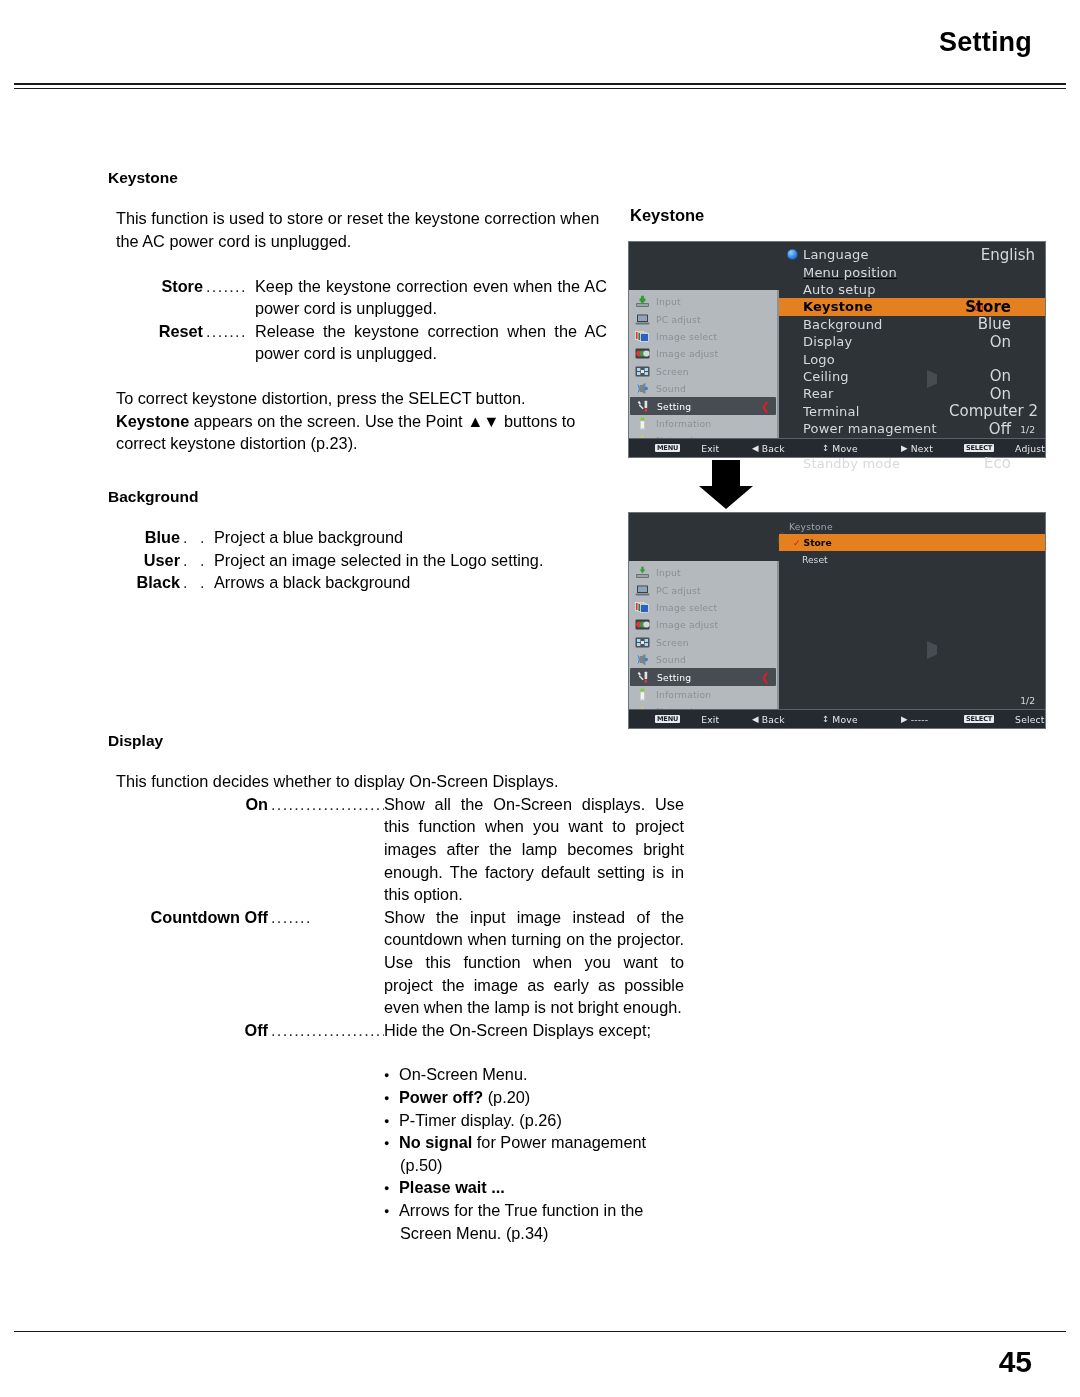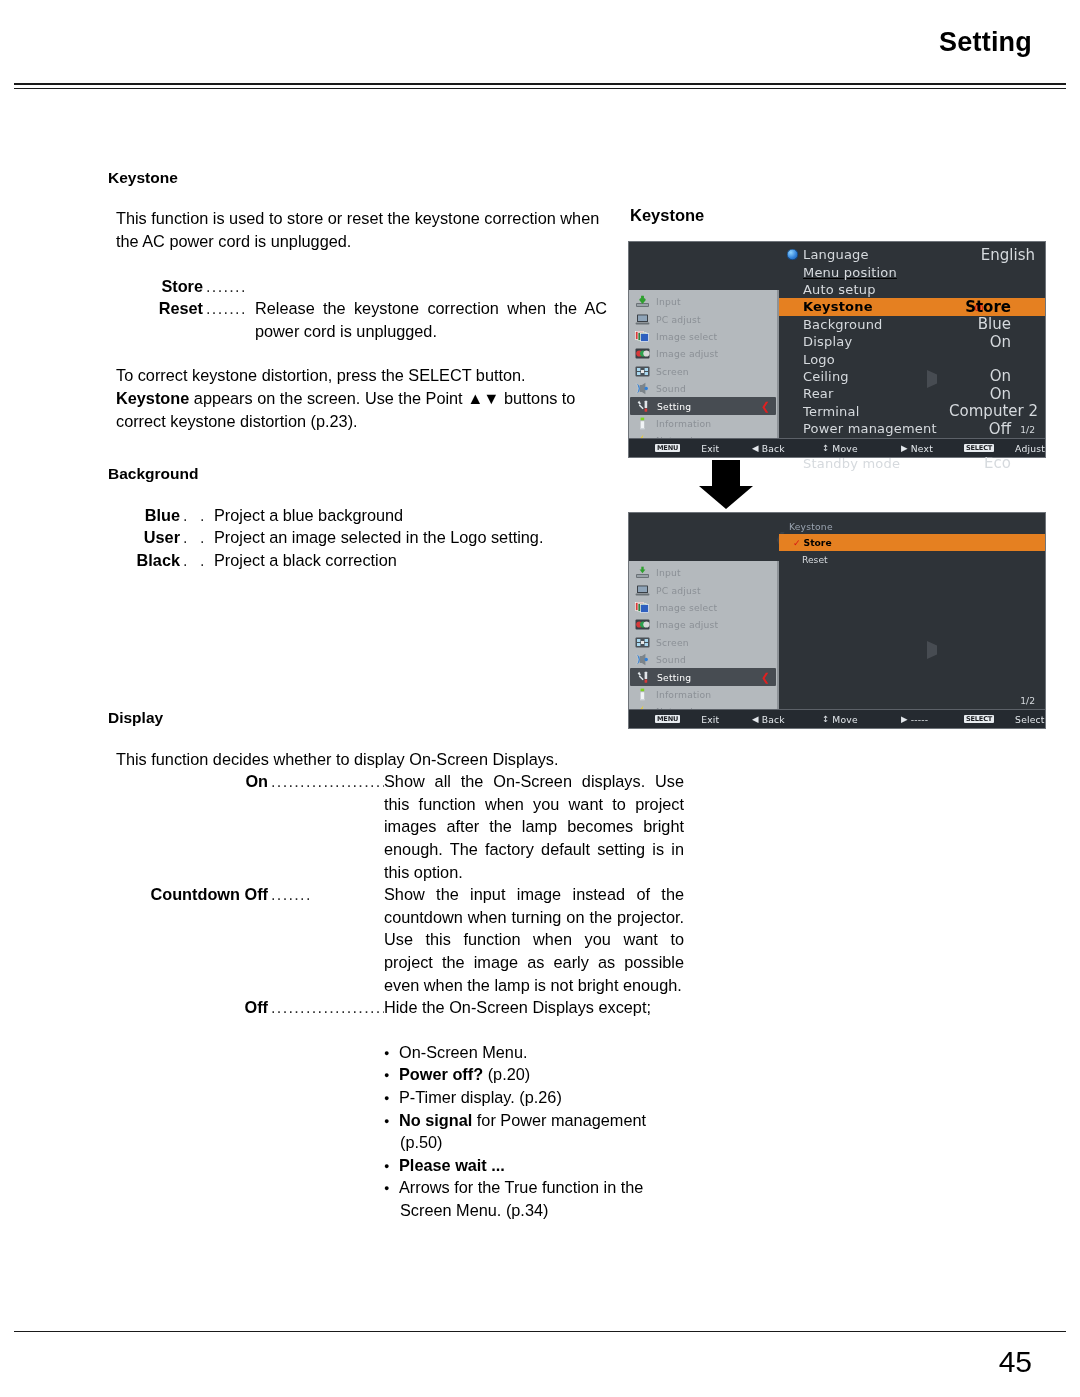--- a/index.html
+++ b/index.html
@@ -51,21 +51,21 @@
     left: 14px; top: 1331px;
     width: 1052px;
     height: 0;
     border-top: 1.6px solid #1a1a1a;
   }
   .page-number {
     position: absolute;
     right: 48px;
     top: 1345px;
     font-size: 30px;
-    font-weight: normal;
+    font-weight: bold;
     text-align: right;
   }
 
   
   .col-left {
     position: absolute;
     left: 108px;
     top: 168px;
     width: 500px;
   }
@@ -363,20 +363,21 @@
 
 <div class="col-left">
 
   <h2 class="sec-head">Keystone</h2>
   <p class="para">This function is used to store or reset the keystone correction when the AC power cord is unplugged.</p>
 
   <div class="deflist dl-keystone">
     <div class="defrow">
       <span class="defterm">Store</span>
       <span class="defdots">.......</span>
+      <span class="defdesc">Keep the keystone correction even when the AC power cord is unplugged.</span>
     </div>
     <div class="defrow">
       <span class="defterm">Reset</span>
       <span class="defdots">.......</span>
       <span class="defdesc">Release the keystone correction when the AC power cord is unplugged.</span>
     </div>
   </div>
 
   <p class="para">
     <span>To correct keystone distortion, press the SELECT button.</span><br>
@@ -392,21 +393,21 @@
       <span class="defdesc">Project a blue background</span>
     </div>
     <div class="defrow">
       <span class="defterm">User</span>
       <span class="defdots">. . .</span>
       <span class="defdesc">Project an image selected in the Logo setting.</span>
     </div>
     <div class="defrow">
       <span class="defterm">Black</span>
       <span class="defdots">. .</span>
-      <span class="defdesc">Project a black correction</span>
+      <span class="defdesc">Arrows a black background</span>
     </div>
   </div>
 
   <h2 class="sec-head" style="margin-top:137px;">Display</h2>
   <p class="para" style="margin-bottom:0;">This function decides whether to display On-Screen Displays.</p>
 
   <div class="deflist dl-display" style="margin-top:0;">
     <div class="defrow">
       <span class="defterm">On</span>
       <span class="defdots">...........................</span>

